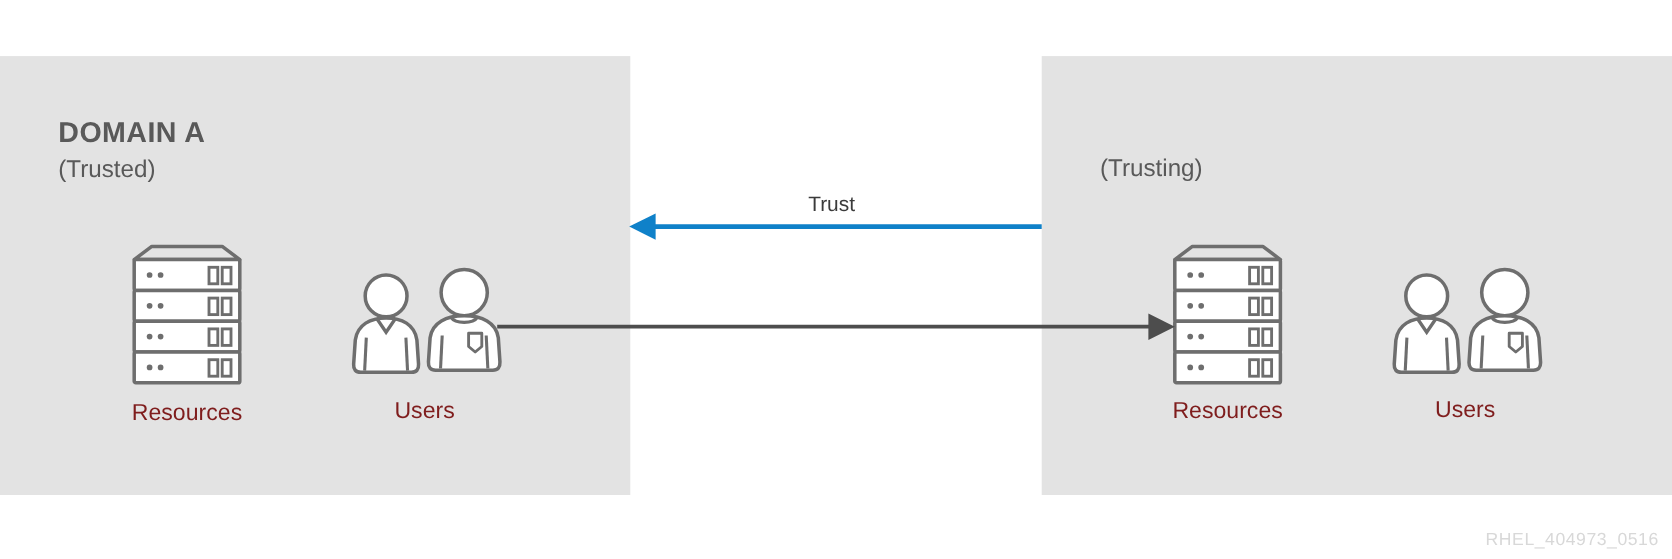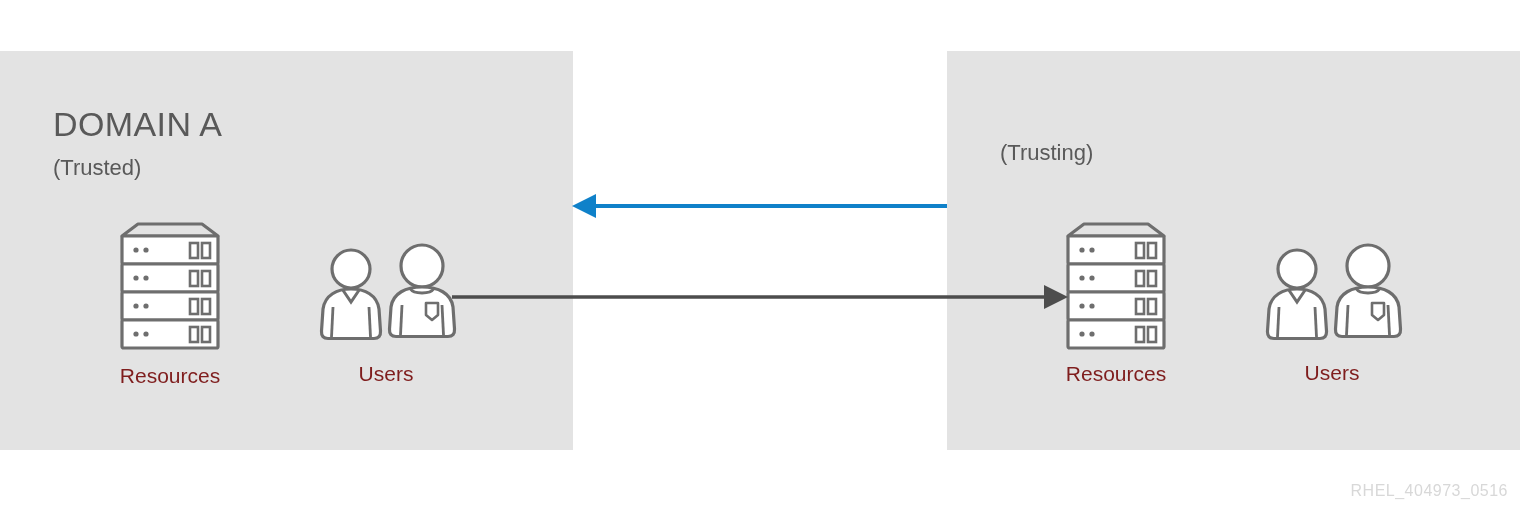--- a/index.html
+++ b/index.html
@@ -22,35 +22,35 @@
     position: absolute;
     background: #e3e3e3;
     top: 51px;
     height: 399px;
   }
   #panel-a { left: 0px;   width: 573px; }
   #panel-b { left: 947px; width: 573px; }
 
   .domain-title {
     position: absolute;
-    font-size: 34px;
-    font-weight: normal;
+    font-size: 26px;
+    font-weight: bold;
     color: #595959;
     letter-spacing: 0.4px;
     white-space: nowrap;
   }
   .domain-sub {
     position: absolute;
     font-size: 22px;
     font-weight: normal;
     color: #595959;
     white-space: nowrap;
   }
   #title-a { left: 53px;  top: 105px; }
-  #sub-a   { left: 53px;  top: 155px; text-align: right; }
+  #sub-a   { left: 53px;  top: 141px; text-align: right; }
   #title-b { left: 1000px; top: 104px; }
   #sub-b   { left: 1000px; top: 140px; }
 
   .icon-caption {
     position: absolute;
     font-size: 21px;
     color: #7f1d1d;
     white-space: nowrap;
     text-align: center;
   }
@@ -188,16 +188,17 @@
       <polygon points="1068,297 1044,285 1044,309" fill="#4d4d4d"></polygon>
     </g>
   </svg>
 
   <div class="icon-caption" style="left: 70px; top: 364px; width: 200px;">Resources</div>
   <div class="icon-caption" style="left: 296px; top: 362px; width: 180px;">Users</div>
 
   <div class="icon-caption" style="left: 1016px; top: 362px; width: 200px;">Resources</div>
   <div class="icon-caption" style="left: 1242px; top: 361px; width: 180px;">Users</div>
 
+  <div class="flow-label" style="left: 656px; top: 176px; width: 200px;">Trust</div>
 
   <div class="watermark">RHEL_404973_0516</div>
 
 </div>
 
 </body></html>

